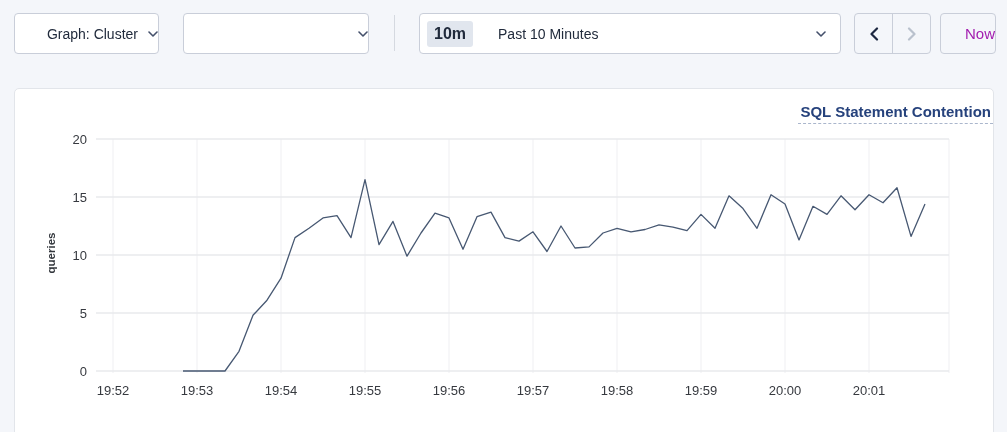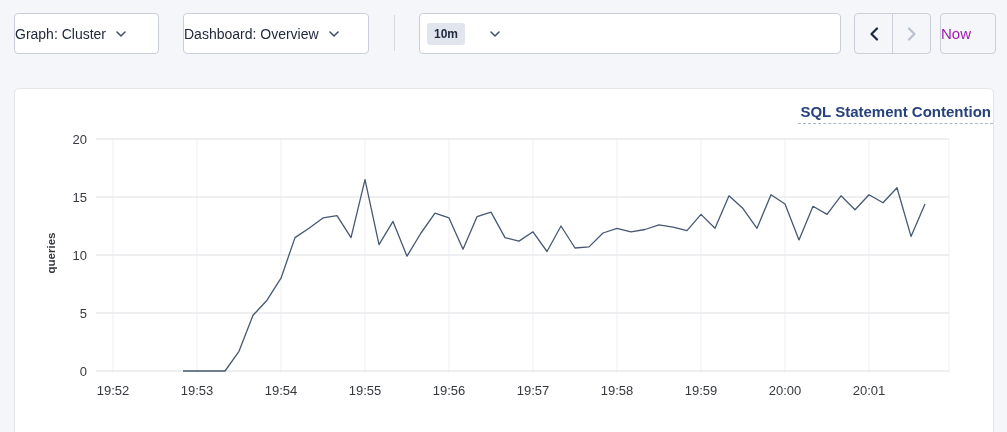--- a/index.html
+++ b/index.html
@@ -8,34 +8,34 @@
     background: #f4f6fa;
     font-family: "Liberation Sans", sans-serif;
     color: #212b3c;
     position: relative;
   }
   .ctl {
     position: absolute; top: 13px; height: 41px;
     background: #ffffff;
     border: 1px solid #c9ced9;
     border-radius: 4px;
-    display: flex; align-items: center; justify-content: flex-start;
+    display: flex; align-items: center; justify-content: flex-end;
     font-size: 14px; font-weight: 500; color: #212b3c;
     cursor: pointer; gap: 10px;
   }
   .dropdown-graph    { left: 14px;  width: 145px; }
   .dropdown-dashboard{ left: 183px; width: 186px; }
   .toolbar-divider {
     position: absolute; left: 394px; top: 15px; width: 1px; height: 36px;
     background: #d5d9e0;
   }
   .time-picker { left: 419px; width: 422px; justify-content: flex-start; padding: 0 14px 0 7px; }
   .time-badge {
     background: #e1e6ee; color: #212b3c;
-    font-size: 12px; font-weight: 700;
+    font-size: 16px; font-weight: 700;
     padding: 4px 7px; border-radius: 3px;
     margin-right: 15px;
   }
   .time-label { flex: 1; text-align: left; font-size: 14px; }
   .arrow-group {
     position: absolute; left: 854px; top: 13px; width: 77px; height: 41px;
     border: 1px solid #c9ced9; border-radius: 4px;
     display: flex; background: transparent;
   }
   .arrow-btn {
@@ -75,30 +75,30 @@
 <body>
 
 <div class="ctl dropdown-graph">
   <span>Graph: Cluster</span>
   <svg width="10" height="6" viewBox="0 0 10 6">
     <path d="M1 1 L5 5 L9 1" fill="none" stroke="#44506b" stroke-width="1.6" stroke-linecap="round" stroke-linejoin="round"></path>
   </svg>
 </div>
 
 <div class="ctl dropdown-dashboard">
-  <span>Dashboard: Overview</span>
   <svg width="10" height="6" viewBox="0 0 10 6">
     <path d="M1 1 L5 5 L9 1" fill="none" stroke="#44506b" stroke-width="1.6" stroke-linecap="round" stroke-linejoin="round"></path>
   </svg>
 </div>
 
 <div class="toolbar-divider"></div>
 
 <div class="ctl time-picker">
   <span class="time-badge">10m</span>
+  <span class="time-label">Past 10 Minutes</span>
   <svg width="10" height="6" viewBox="0 0 10 6">
     <path d="M1 1 L5 5 L9 1" fill="none" stroke="#44506b" stroke-width="1.6" stroke-linecap="round" stroke-linejoin="round"></path>
   </svg>
 </div>
 
 <div class="arrow-group">
   <div class="arrow-btn prev">
     <svg width="10" height="14" viewBox="0 0 10 14">
       <path d="M8 1.5 L2.5 7 L8 12.5" fill="none" stroke="#1c2740" stroke-width="2.2" stroke-linecap="round" stroke-linejoin="round"></path>
     </svg>

